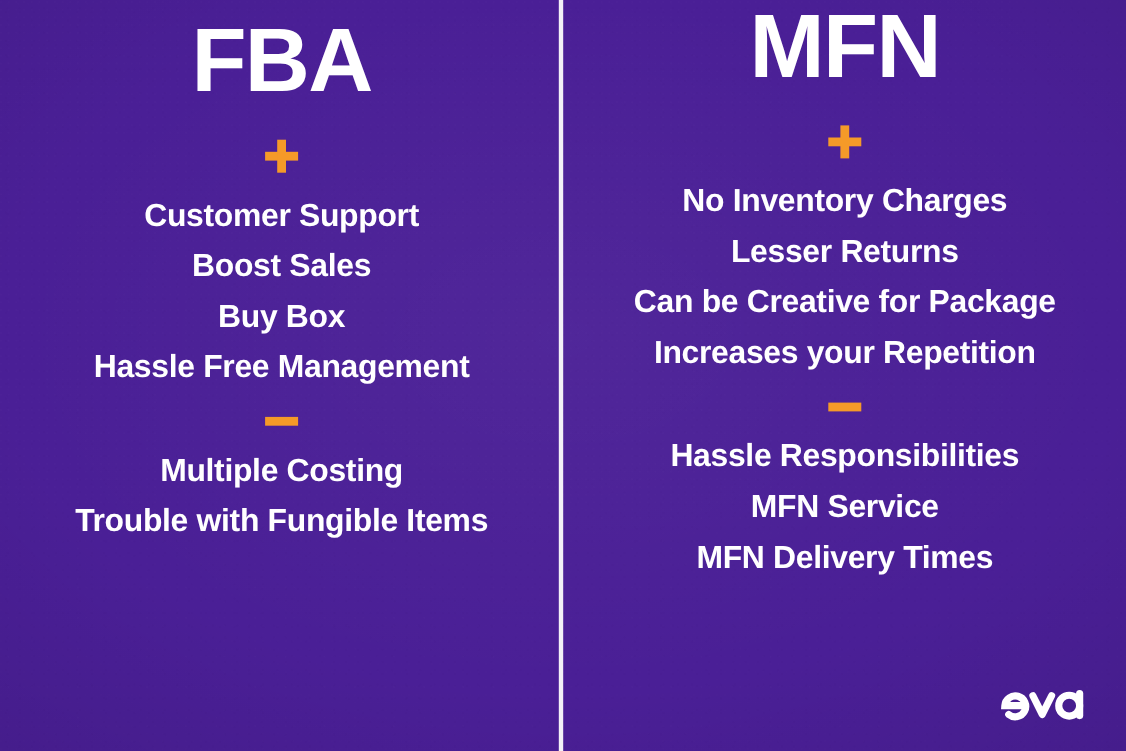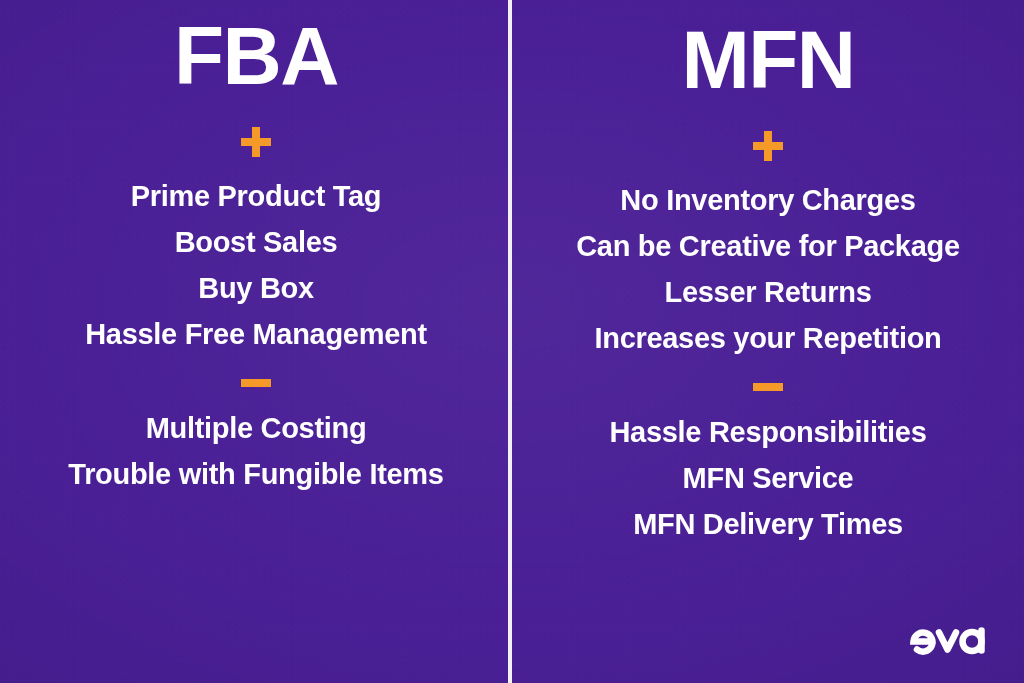--- a/index.html
+++ b/index.html
@@ -54,21 +54,21 @@
     position: relative;
     z-index: 2;
     flex: 1 1 50%;
     display: flex;
     flex-direction: column;
     align-items: center;
     box-sizing: border-box;
   }
 
   .column-left  { padding-top: 13px; }
-  .column-right { padding-top: 17px; }
+  .column-right { }
 
   
   .divider {
     position: absolute;
     top: 0;
     bottom: 0;
     left: 508px;
     width: 4px;
     background: #f3f1f7;
     z-index: 3;
@@ -159,21 +159,21 @@
 
   <div class="column column-left">
     <h1 class="heading">FBA</h1>
 
     <div class="plus-icon">
       <span class="bar-h"></span>
       <span class="bar-v"></span>
     </div>
 
     <ul class="item-list">
-      <li>Prime Product Tag</li>
+      <li>Customer Support</li>
       <li>Boost Sales</li>
       <li>Buy Box</li>
       <li>Hassle Free Management</li>
     </ul>
 
     <div class="minus-icon"></div>
 
     <ul class="item-list">
       <li>Multiple Costing</li>
       <li>Trouble with Fungible Items</li>
@@ -185,22 +185,22 @@
   <div class="column column-right">
     <h1 class="heading">MFN</h1>
 
     <div class="plus-icon">
       <span class="bar-h"></span>
       <span class="bar-v"></span>
     </div>
 
     <ul class="item-list">
       <li>No Inventory Charges</li>
+      <li>Lesser Returns</li>
       <li>Can be Creative for Package</li>
-      <li>Lesser Returns</li>
       <li>Increases your Repetition</li>
     </ul>
 
     <div class="minus-icon"></div>
 
     <ul class="item-list">
       <li>Hassle Responsibilities</li>
       <li>MFN Service</li>
       <li>MFN Delivery Times</li>
     </ul>

